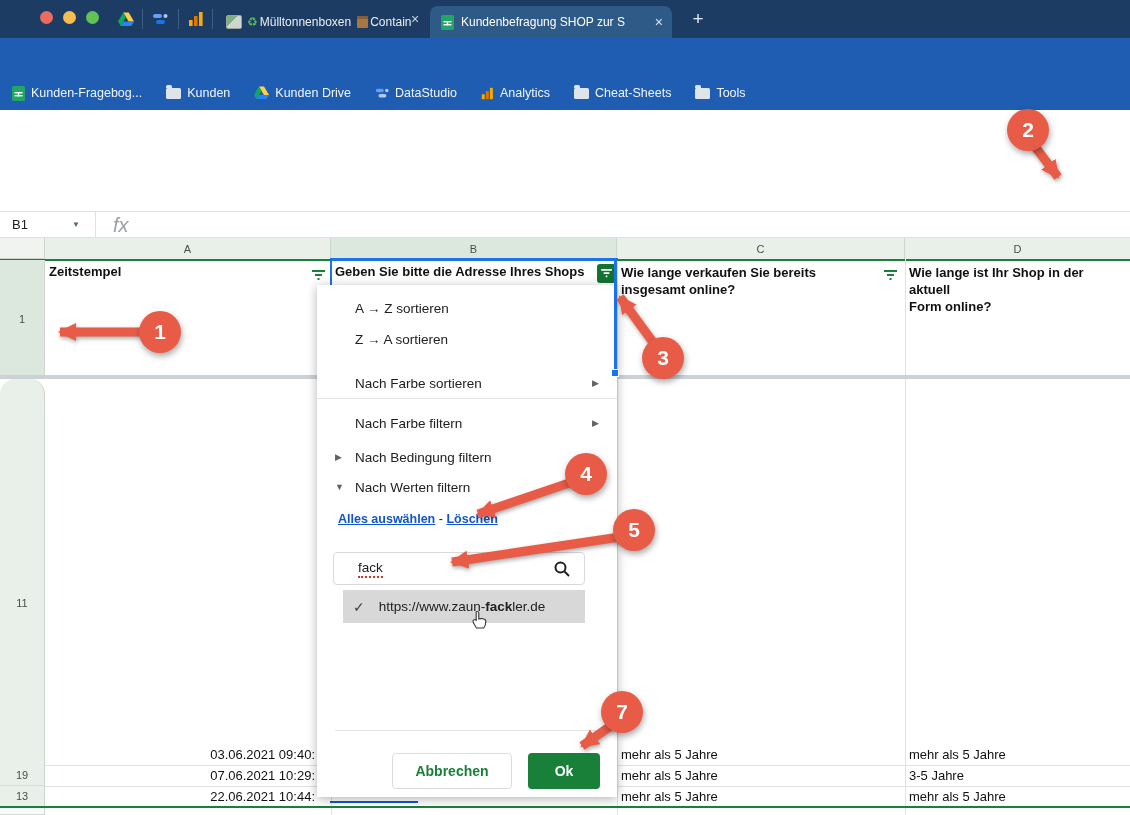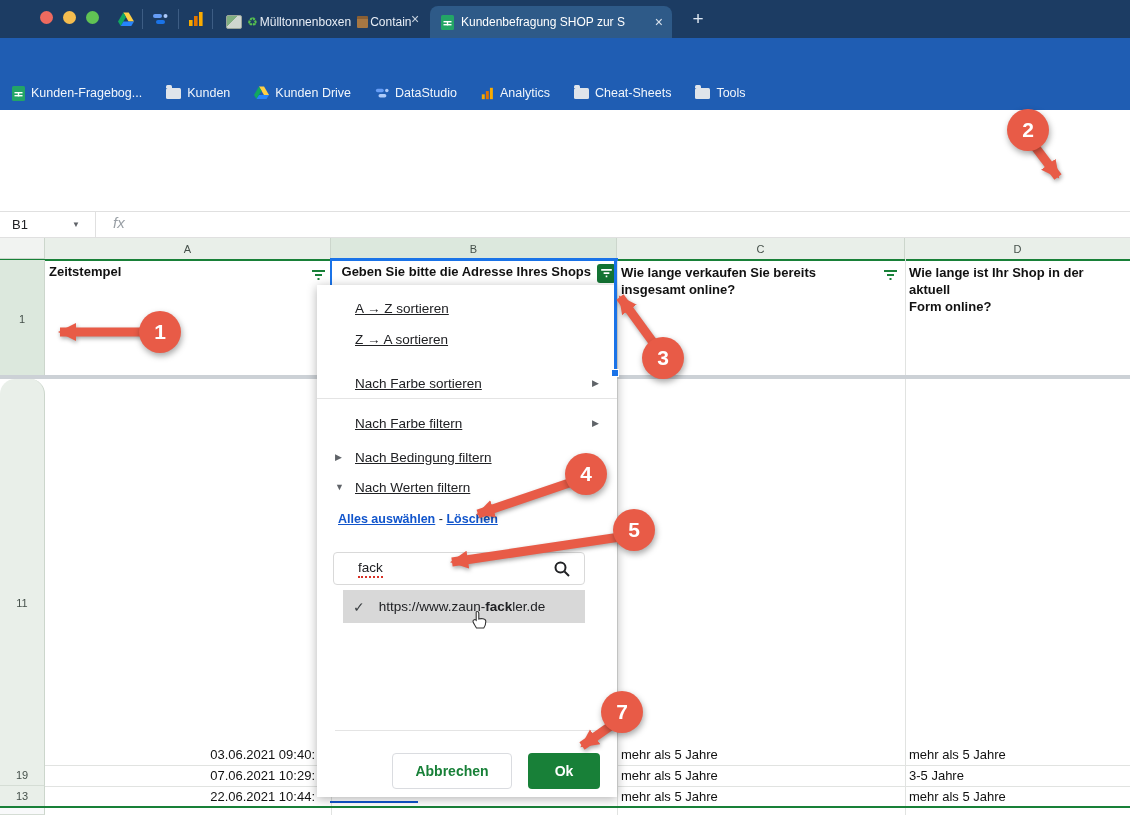--- a/index.html
+++ b/index.html
@@ -49,21 +49,21 @@
   .toolbar{position:absolute;left:0;top:178px;width:1130px;height:34px;background:#fff;border-bottom:1px solid #e0e0e0;box-sizing:border-box;}
   .ti{position:absolute;top:182px;height:26px;display:flex;align-items:center;justify-content:center;color:#3c4043;font-size:14.5px;}
   .tsep{position:absolute;top:186px;width:1px;height:18px;background:#dadce0;}
   .caret{font-size:8px;color:#5f6368;margin-left:4px;}
   .filterbox{position:absolute;left:1061px;top:180px;width:30px;height:29px;background:#e6f4ea;border-radius:4px;
              display:flex;align-items:center;justify-content:center;}
 
   
   .fbar{position:absolute;left:0;top:212px;width:1130px;height:26px;background:#fff;border-bottom:1px solid #e0e0e0;box-sizing:border-box;}
   .namebox{position:absolute;left:0;top:212px;width:95px;height:25px;display:flex;align-items:center;border-right:1px solid #e0e0e0;font-size:13px;color:#202124;}
-  .fx{position:absolute;left:113px;top:214px;font-style:italic;color:#9aa0a6;font-size:15px;}
+  .fx{position:absolute;left:113px;top:214px;font-style:italic;color:#9aa0a6;font-size:20px;}
   .fval{position:absolute;left:158px;top:216px;font-size:13px;color:#202124;}
 
   
   .grid-bg{position:absolute;left:45px;top:238px;width:1085px;height:577px;background:#fff;}
   .colhead{position:absolute;top:238px;height:21px;background:#e9efe9;border-right:1px solid #ccd6cc;
            display:flex;align-items:center;justify-content:center;font-size:11px;color:#45504a;box-sizing:border-box;}
   .corner{position:absolute;left:0;top:238px;width:45px;height:21px;background:#f1f3f1;border-right:1px solid #ccd6cc;border-bottom:1px solid #ccd6cc;box-sizing:border-box;}
   .rowhead{position:absolute;left:0;width:45px;background:#e9efe9;border-right:1px solid #ccd6cc;border-bottom:1px solid #d5ddd5;
            display:flex;align-items:center;justify-content:center;font-size:11px;color:#45504a;box-sizing:border-box;}
   .gline-v{position:absolute;top:259px;width:1px;height:556px;background:#e1e3e1;}
@@ -79,21 +79,21 @@
   .sel-top{position:absolute;left:330px;top:258px;width:288px;height:3px;background:#1a73e8;z-index:20;}
   .sel-left{position:absolute;left:330px;top:258px;width:2px;height:120px;background:#1a73e8;z-index:20;}
   .sel-right{position:absolute;left:614px;top:258px;width:3px;height:116px;background:#1a73e8;z-index:45;}
   .sel-handle{position:absolute;left:611px;top:369px;width:8px;height:8px;background:#1a73e8;border:1.5px solid #fff;box-sizing:border-box;z-index:46;}
   .partial-link{position:absolute;left:330px;top:801px;width:88px;height:2px;background:#1155cc;}
 
   
   .fmenu{position:absolute;left:317px;top:285px;width:300px;height:512px;background:#fff;z-index:40;
          box-shadow:0 2px 10px rgba(0,0,0,.3);font-size:13.5px;color:#202124;}
   .fitem{position:absolute;left:0;width:300px;height:30px;display:flex;align-items:center;}
-  .fitem .lbl{margin-left:38px;text-decoration:underline;}
+  .fitem .lbl{margin-left:38px;}
   .subarrow{position:absolute;right:18px;font-size:9px;color:#5f6368;}
   .tri{position:absolute;left:18px;font-size:9px;color:#5f6368;}
   .fdivider{position:absolute;left:0;width:300px;height:1px;background:#e4e4e4;}
   .flinks{position:absolute;left:21px;top:227px;font-size:12.5px;}
   .flinks a{color:#1155cc;text-decoration:underline;font-weight:bold;}
   .searchbox{position:absolute;left:16px;top:267px;width:252px;height:33px;border:1px solid #d9d9d9;border-radius:4px;
              box-sizing:border-box;display:flex;align-items:center;}
   .searchbox .q{margin-left:24px;font-size:13.5px;color:#202124;border-bottom:2px dotted #d93025;padding-bottom:1px;}
   .searchbox .mag{position:absolute;right:14px;top:8px;}
   .vrow{position:absolute;left:26px;top:305px;width:242px;height:33px;background:#d8d8d8;display:flex;align-items:center;}
@@ -386,21 +386,21 @@
   <div class="gline-v" style="left:331px;"></div>
   <div class="gline-v" style="left:617px;"></div>
   <div class="gline-v" style="left:905px;"></div>
   <div class="gline-h" style="top:765px;"></div>
   <div class="gline-h" style="top:786px;"></div>
 
   <div class="cell hcell" style="left:45px;top:260px;width:286px;height:118px;">Zeitstempel</div>
   <svg class="funnel" style="left:312px;" width="13" height="11" viewBox="0 0 13 11">
     <path d="M0 1 h13 M3 5 h7 M5.5 9 h2" stroke="#188038" stroke-width="1.8" fill="none"></path>
   </svg>
-  <div class="cell hcell" style="left:331px;top:260px;width:264px;height:24px;text-align:right;">Geben Sie bitte die Adresse Ihres Shops</div>
+  <div class="cell hcell" style="left:331px;top:260px;width:264px;height:24px;">Geben Sie bitte die Adresse Ihres Shops</div>
   <div class="bfilter-btn">
     <svg width="11" height="9" viewBox="0 0 13 11">
       <path d="M0 1 h13 M3 5 h7 M5.5 9 h2" stroke="#fff" stroke-width="2" fill="none"></path>
     </svg>
   </div>
   <div class="cell hcell" style="left:617px;top:260px;width:270px;height:118px;white-space:normal;line-height:17px;">
     <span>Wie lange verkaufen Sie bereits</span><br>
     <span>insgesamt online?</span>
   </div>
   <svg class="funnel" style="left:884px;" width="13" height="11" viewBox="0 0 13 11">

